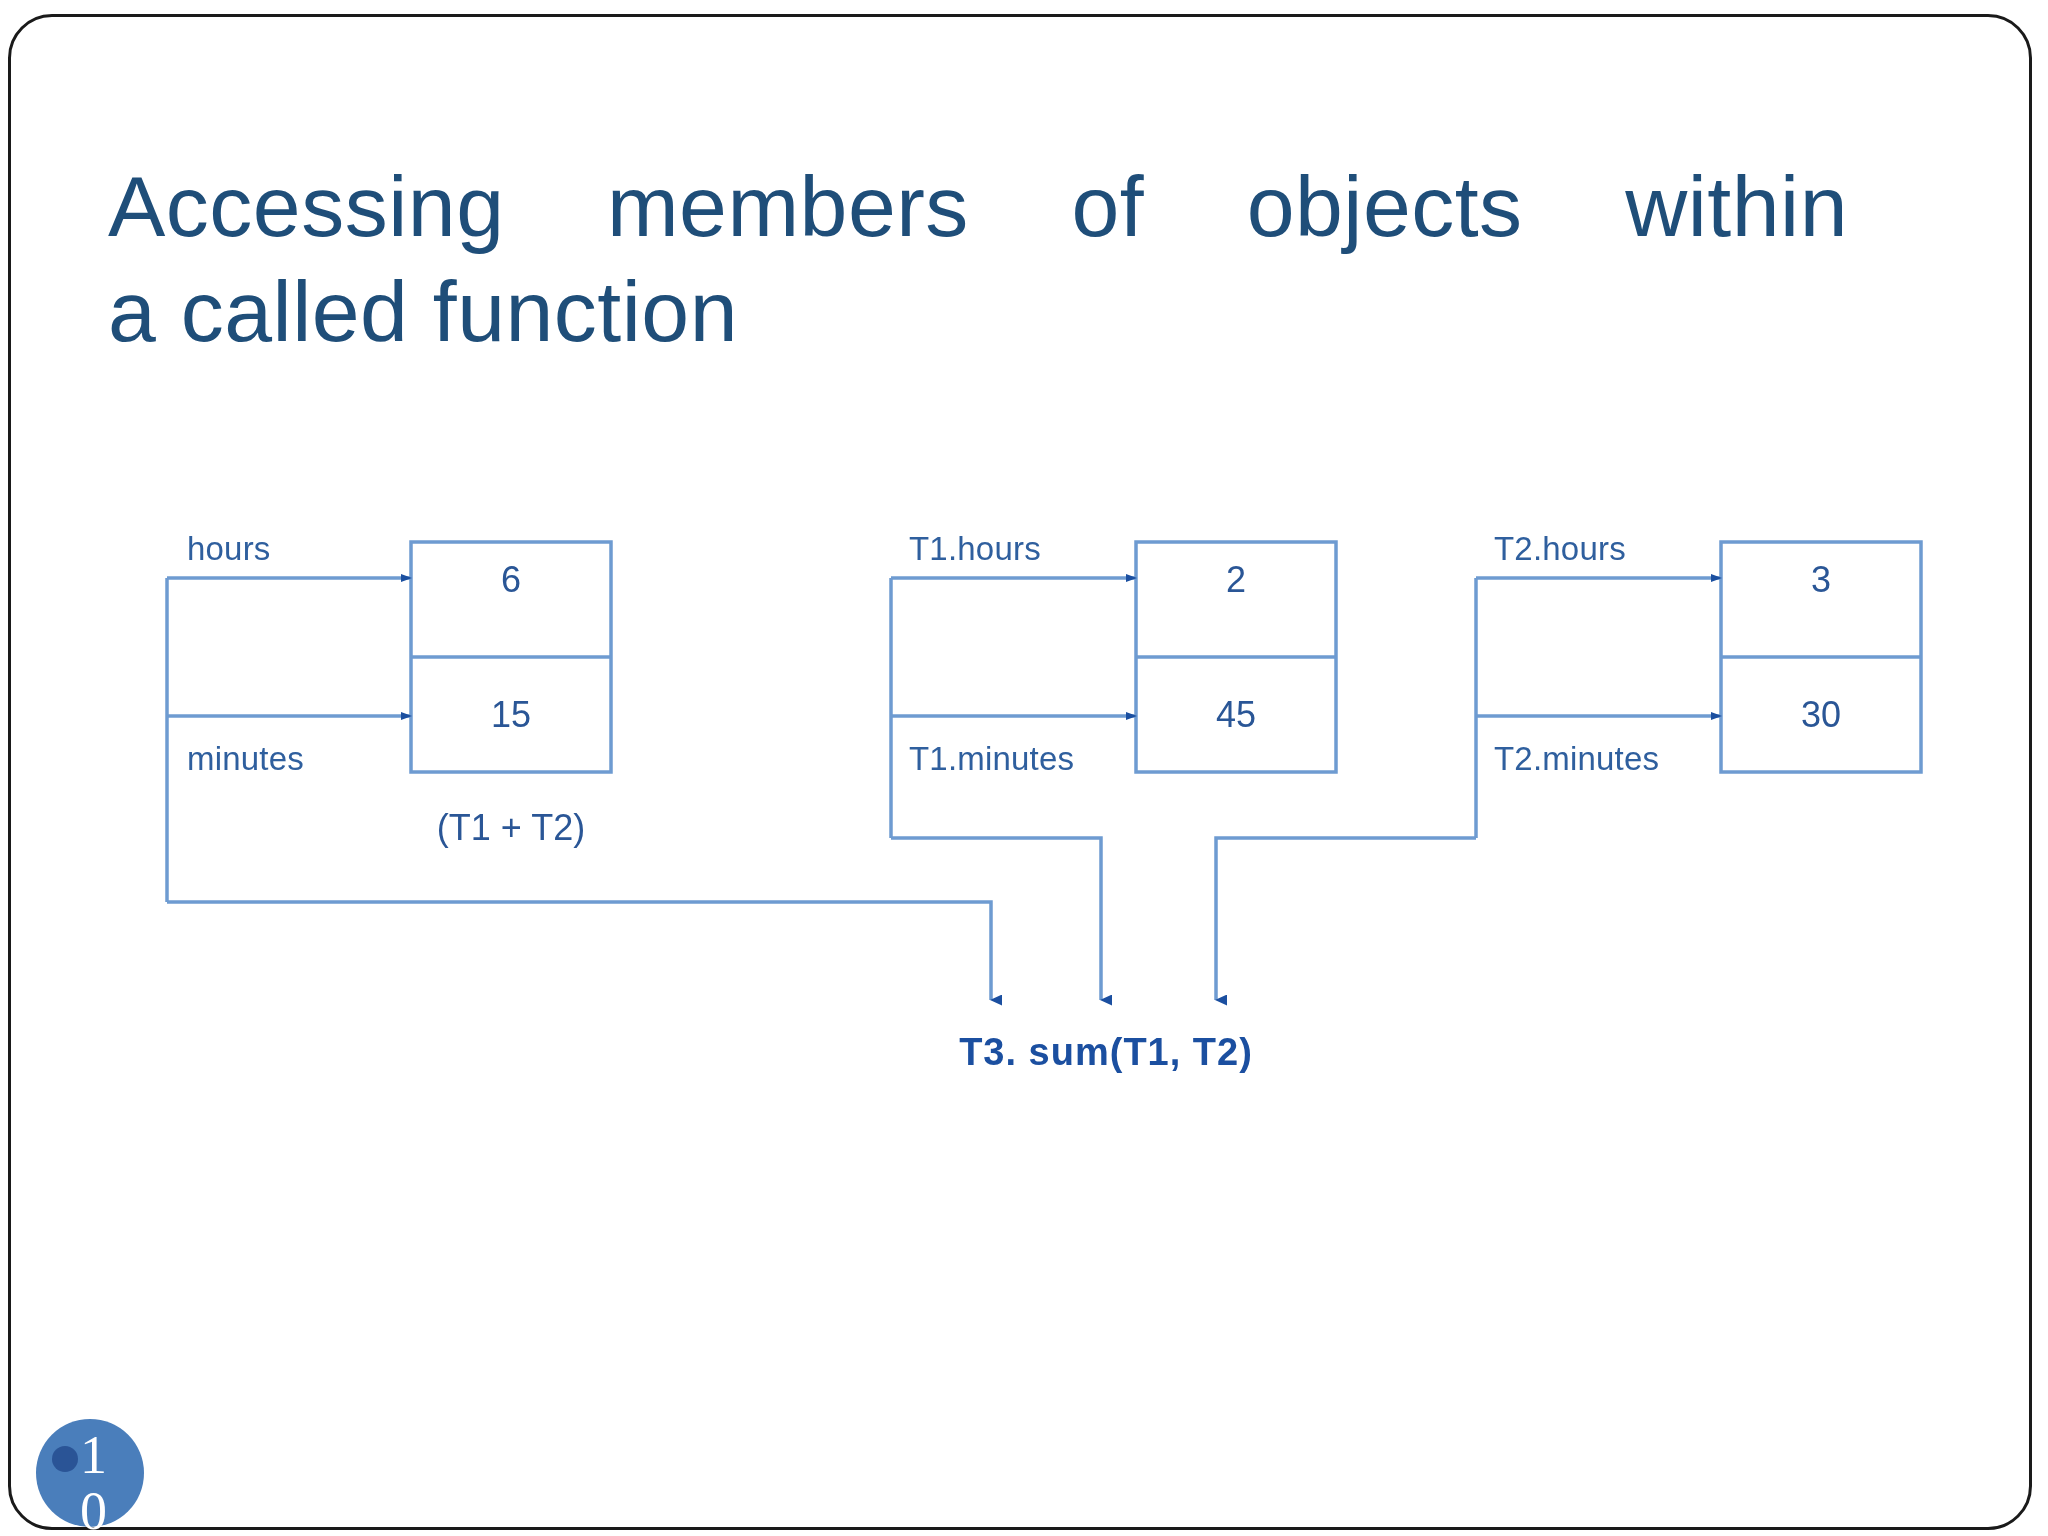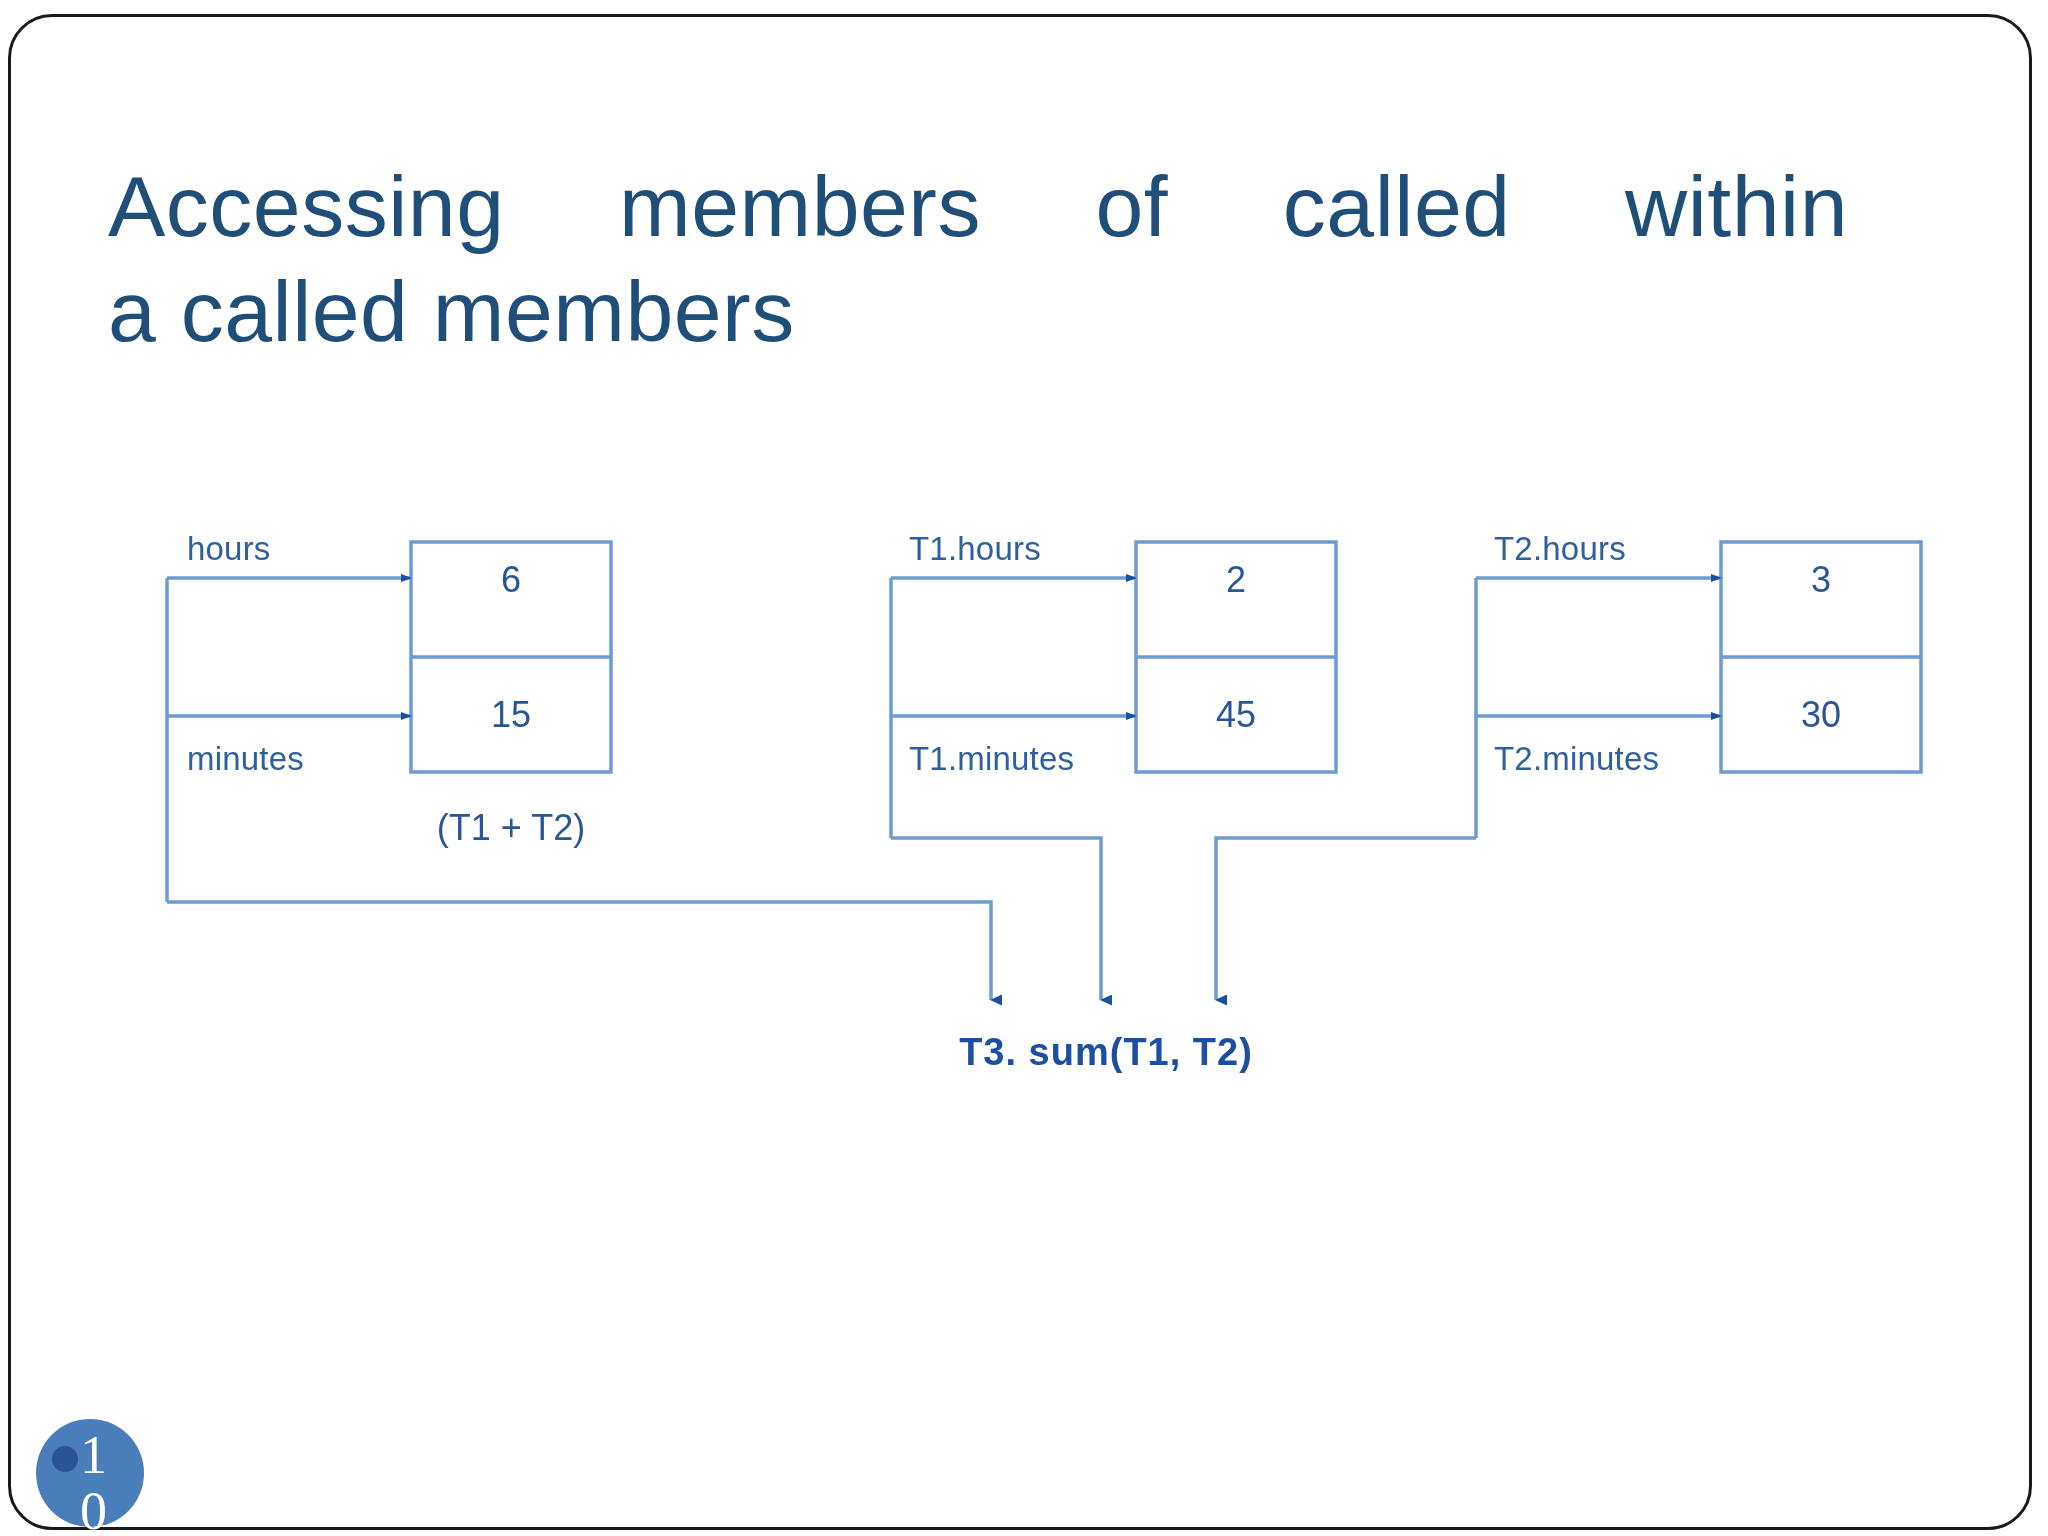--- a/index.html
+++ b/index.html
@@ -124,22 +124,22 @@
   }
 </style>
 </head>
 <body>
 
 <div id="slide">
 
   <div id="slide-border"></div>
 
   <h1 id="title">
-    <span class="line1">Accessing members of called within</span>
-    <span class="line2">a called members</span>
+    <span class="line1">Accessing members of objects within</span>
+    <span class="line2">a called function</span>
   </h1>
 
   <div id="diagram">
     <svg width="1790" height="700" viewBox="0 0 1790 700" xmlns="http://www.w3.org/2000/svg">
       <defs>
         <marker id="ah" markerWidth="11" markerHeight="11" refX="10" refY="5.5" orient="auto" markerUnits="userSpaceOnUse">
           <path d="M0,1.5 L11,5.5 L0,9.5 Z" fill="#1b4fa0"></path>
         </marker>
         <marker id="ahd" markerWidth="11" markerHeight="12" refX="5.5" refY="11" orient="auto" markerUnits="userSpaceOnUse">
           <path d="M0,0 L11,0 L5.5,12 Z" fill="#1b4fa0"></path>

